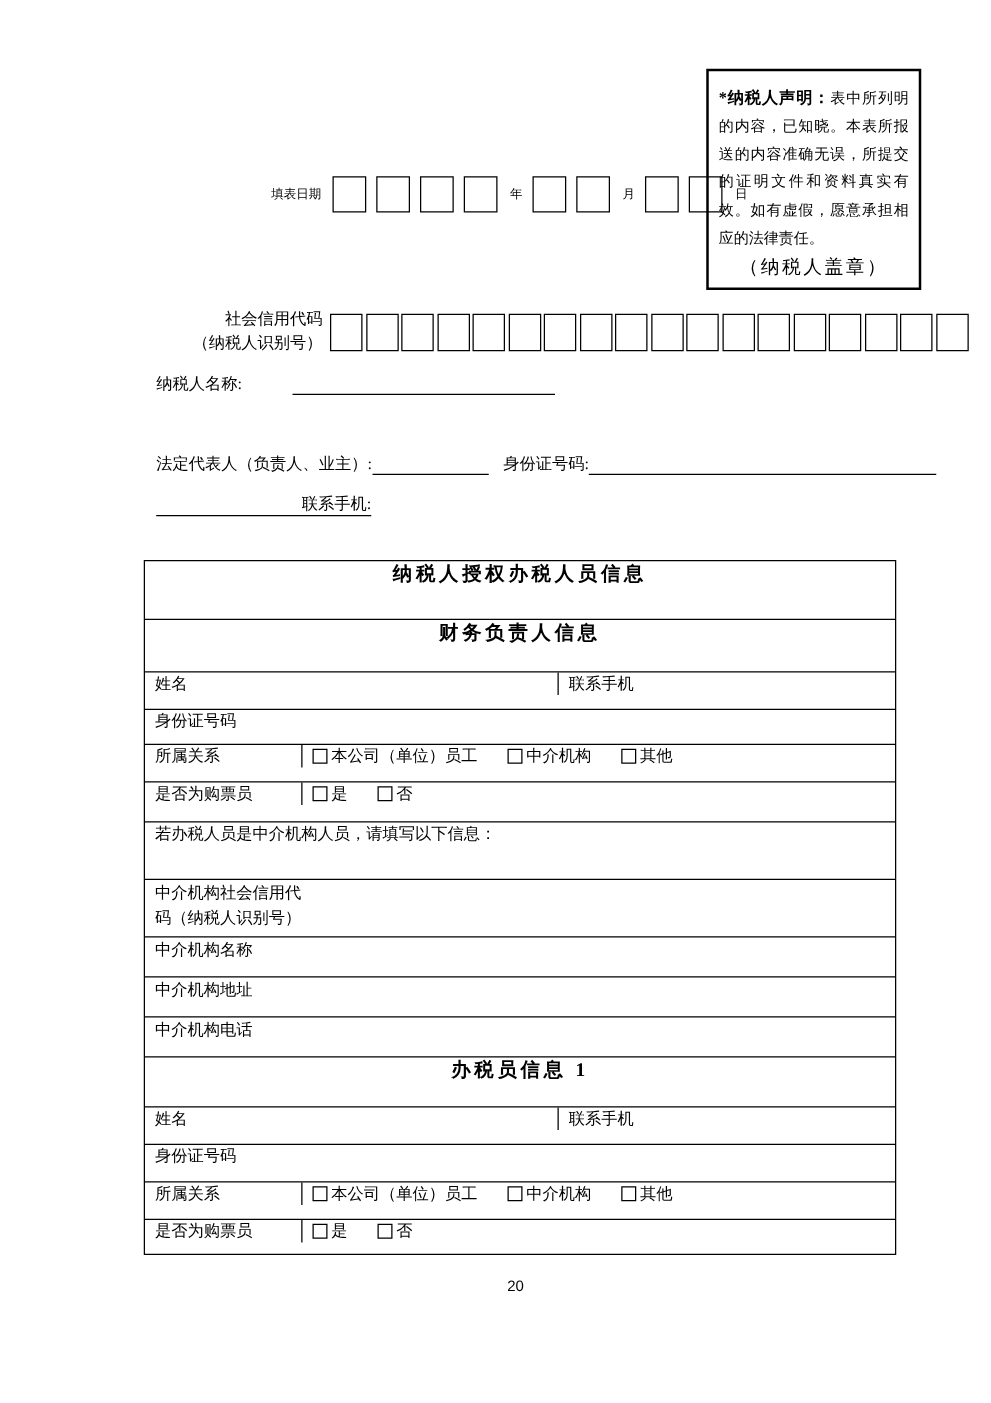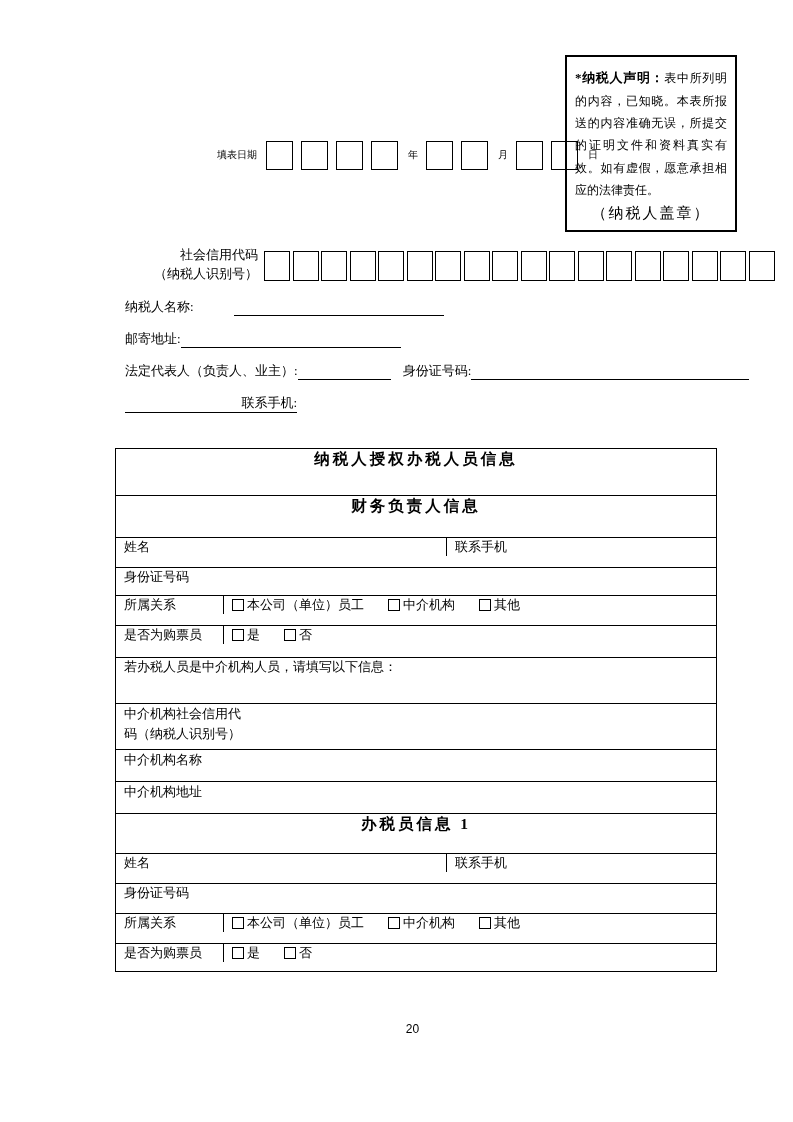--- a/index.html
+++ b/index.html
@@ -37,21 +37,21 @@
   .gap10 { width:12px; }
 
   
   .tbl { position:absolute; top:448px; left:115px; width:602px; border:1.5px solid #000; }
   .trow { display:flex; align-items:flex-start; border-top:1px solid #000; }
   .trow:first-child { border-top:none; }
   .cell { display:flex; align-items:center; padding-left:8px; font-size:13px; }
   .cell + .cell { border-left:1px solid #000; }
   .lbl { flex:0 0 107px; }
   .lblw { flex:0 0 135px; padding-right:6px; line-height:1.5; }
-  .val { flex:1 1 auto; }
+  .val { flex:1 1 auto;margin-left:18px; }
   .phone-lbl { flex:0 0 97px; }
   .val-name { flex:0 0 223px; }
   .hdr { justify-content:center; width:100%; font-weight:bold; font-size:15.5px;
          letter-spacing:3px; padding-left:0; }
   .h46 { min-height:46px; } .h42 { min-height:42px; } .h40 { min-height:40px; }
   .h32 { min-height:32px; } .h30 { min-height:30px; } .h28 { min-height:28px; }
   .note-cell { width:100%; }
 
   .opt { display:inline-flex; align-items:center; margin-right:24px; white-space:nowrap; }
   .cb { display:inline-block; width:12px; height:12px; border:1px solid #000;
@@ -109,24 +109,20 @@
     <span class="cbox"></span>
     <span class="cbox"></span>
     <span class="cbox"></span>
     <span class="cbox"></span>
   </div>
 
   <div class="fline" style="top:298px;gap:40px;">
     <span class="flabel">纳税人名称:</span>
     <span class="uline" style="width:210px;"></span>
   </div>
-  <div class="fline" style="top:330px;">
-    <span class="flabel">邮寄地址:</span>
-    <span class="uline" style="width:220px;"></span>
-  </div>
   <div class="fline" style="top:362px;">
     <span class="flabel">法定代表人（负责人、业主）:</span>
     <span class="uline" style="width:93px;"></span>
     <span class="gap10"></span>
     <span class="flabel">身份证号码:</span>
     <span class="uline" style="width:278px;"></span>
   </div>
   <div class="fline" style="top:394px;flex-direction:column;">
     <span class="flabel">联系手机:</span>
     <span class="uline" style="width:172px;"></span>
@@ -198,20 +194,24 @@
     <div class="trow h32">
       <div class="cell lblw">中介机构名称</div>
       <div class="cell val"></div>
     </div>
 
     <div class="trow h32">
       <div class="cell lblw">中介机构地址</div>
       <div class="cell val"></div>
     </div>
 
+    <div class="trow h32">
+      <div class="cell lblw">中介机构电话</div>
+      <div class="cell val"></div>
+    </div>
 
     <div class="trow h40">
       <div class="cell hdr">办税员信息 1</div>
     </div>
 
     <div class="trow h30">
       <div class="cell lbl">姓名</div>
       <div class="cell val-name"></div>
       <div class="cell phone-lbl">联系手机</div>
       <div class="cell val"></div>

